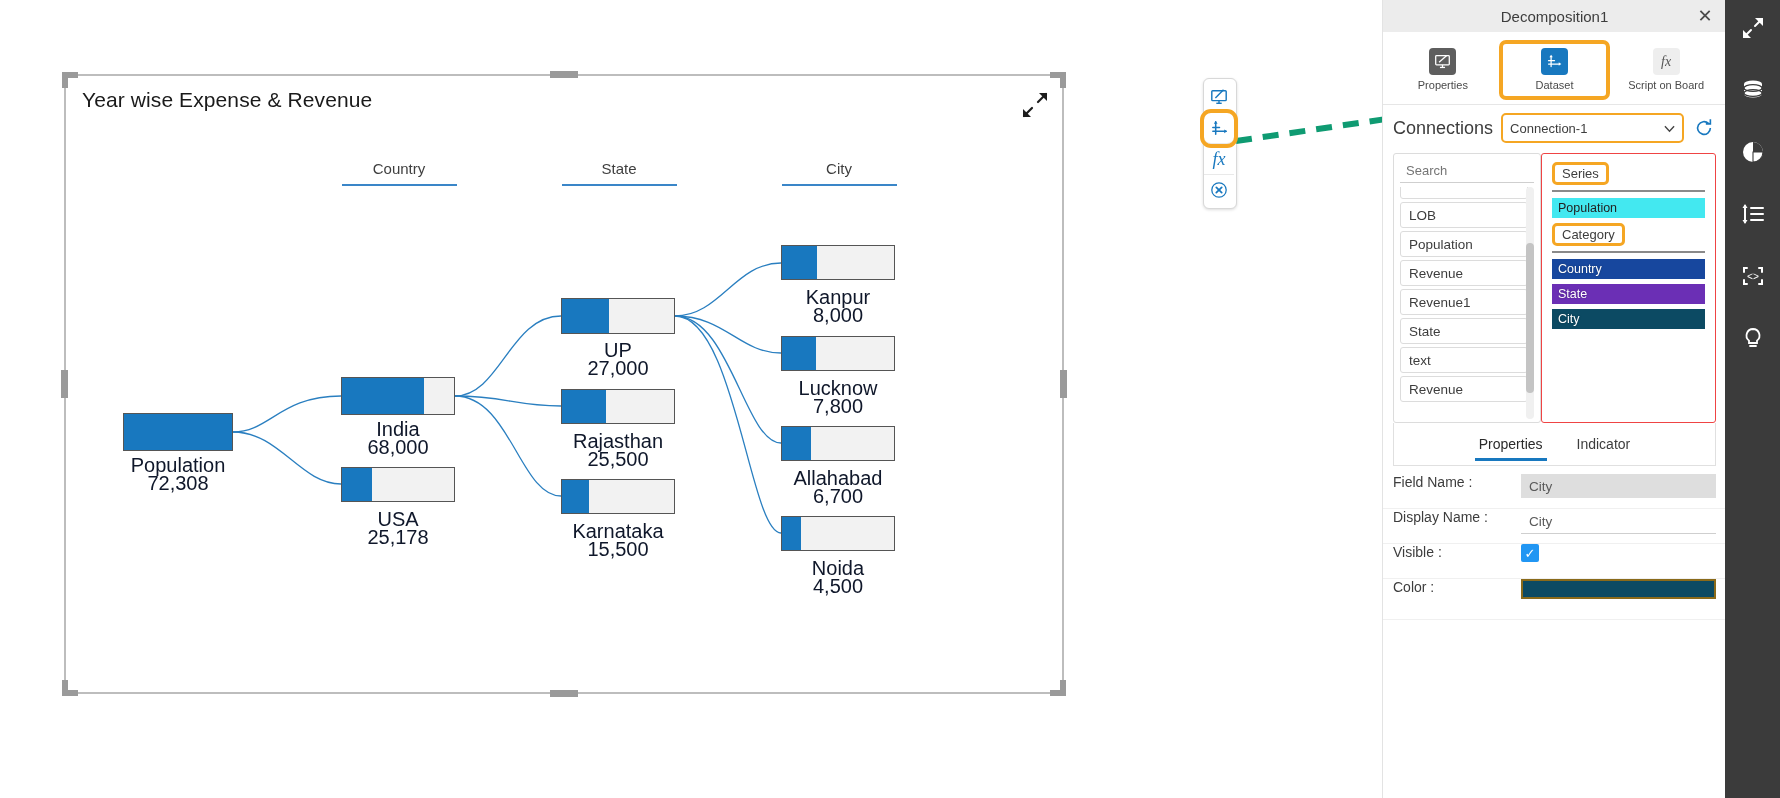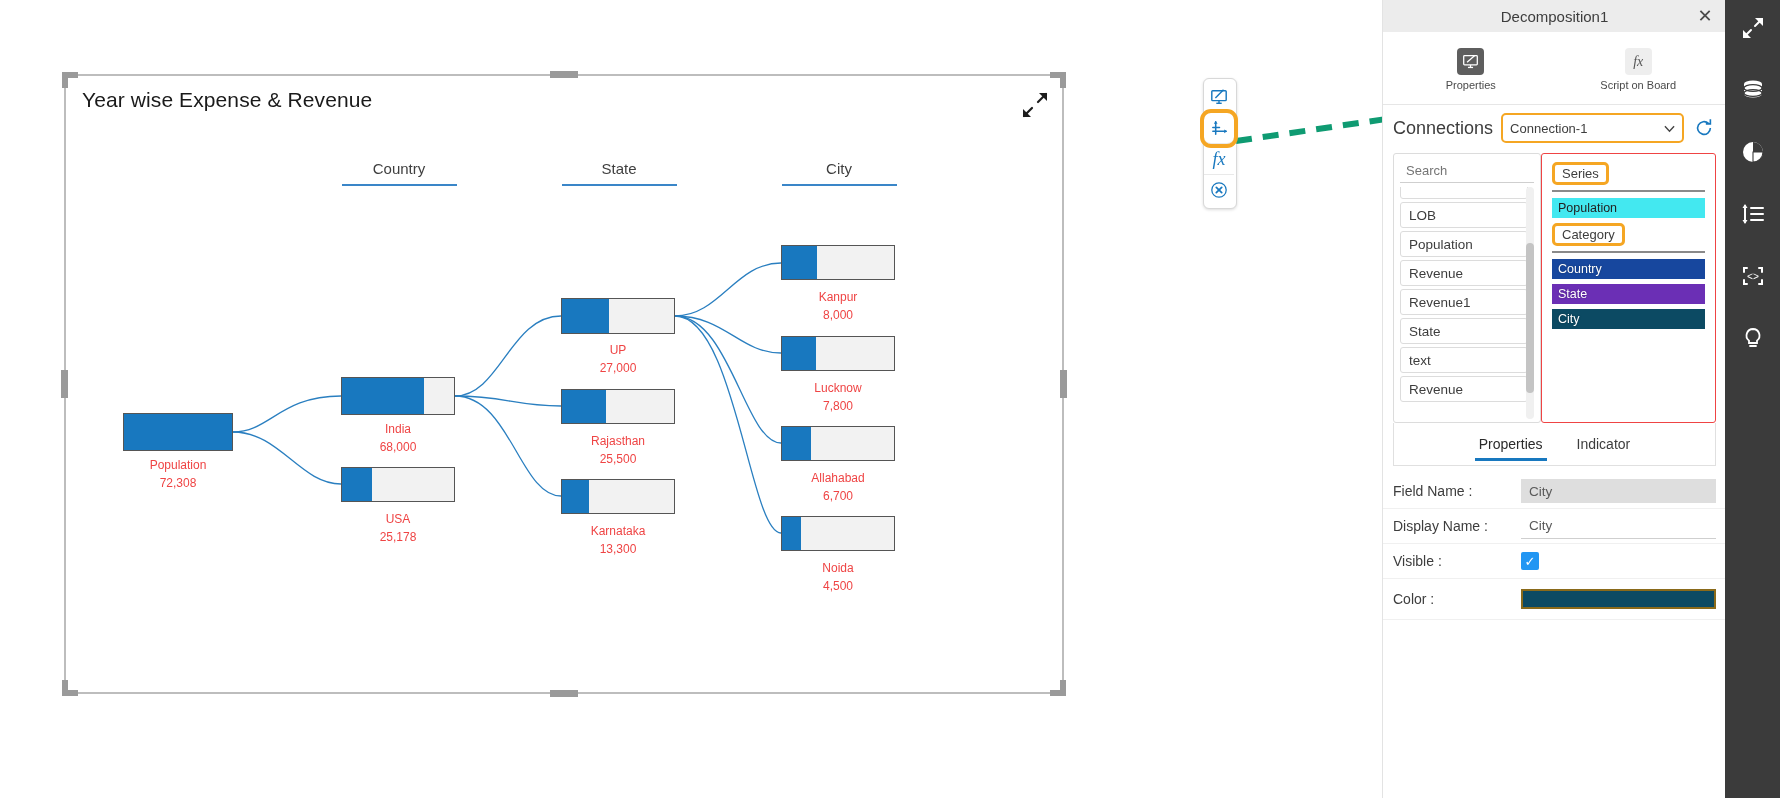--- a/index.html
+++ b/index.html
@@ -43,21 +43,21 @@
   .col-head{position:absolute;text-align:center;font-size:15px;color:#3f3f3f;}
   .col-head .lbl{display:block;padding-bottom:7px;}
   .col-head .rule{display:block;height:2px;background:#3a86c8;width:115px;margin:0 auto;}
 
   
   #tree-svg{position:absolute;left:0;top:0;width:1382px;height:798px;}
 
   
   .node{position:absolute;border:1.4px solid #555;background:#f2f2f2;box-sizing:border-box;}
   .node .fill{height:100%;background:#1878bf;}
-  .node-label{position:absolute;text-align:center;font-size:12px;color:#ef4444;line-height:18px;white-space:nowrap;}
+  .node-label{position:absolute;text-align:center;font-size:20px;color:#0f172a;line-height:18px;white-space:nowrap;}
 
   
   #float-toolbar{position:absolute;left:1203px;top:78px;width:32px;
     background:#ffffff;border:1px solid #d8d8d8;border-radius:6px;
     box-shadow:0 1px 3px rgba(0,0,0,.14);padding:3px 0;}
   .ft-btn{width:30px;height:30px;display:flex;align-items:center;justify-content:center;
     position:relative;border-bottom:1px solid #e9e9e9;}
   .ft-btn:last-child{border-bottom:none;}
   .ft-btn.sel{outline:4px solid #f5a623;border-radius:7px;z-index:3;background:#fff;}
 
@@ -113,21 +113,21 @@
     color:#ffffff;margin-bottom:5px;box-sizing:border-box;
     text-shadow:0 0 2px rgba(0,0,0,.35);}
   .chip.dark-text{color:#222;text-shadow:none;}
 
   #prop-tabs{display:flex;border:1px solid #e0e0e0;border-top:none;margin:0 10px;height:42px;
     align-items:center;justify-content:center;gap:26px;background:#fff;}
   .prop-tab{font-size:14px;color:#3d3d3d;padding:9px 4px 9px 4px;position:relative;}
   .prop-tab.active{color:#2a2a2a;}
   .prop-tab.active:after{content:"";position:absolute;left:0;right:0;bottom:0;height:3px;background:#1878bf;}
 
-  .prop-row{display:flex;align-items:center;padding:0 10px;height:34px;border-bottom:1px solid #f0f0f0;}
+  .prop-row{display:flex;padding:0 10px;height:34px;border-bottom:1px solid #f0f0f0;}
   .prop-row .lab{width:128px;font-size:14px;color:#3d3d3d;}
   .prop-row .val{flex:1;}
   .ro-input{background:#dedede;height:24px;display:flex;align-items:center;padding-left:8px;
     font-size:13.5px;color:#5a5a5a;}
   .ul-input{border-bottom:1px solid #cfcfcf;height:24px;display:flex;align-items:center;
     padding-left:8px;font-size:13.5px;color:#5a5a5a;}
   .cbox{width:18px;height:18px;background:#2196f3;border-radius:2px;display:flex;
     align-items:center;justify-content:center;color:#fff;font-size:13px;}
   .color-swatch{height:20px;border:2px solid #8a6a1a;box-sizing:border-box;}
 
@@ -241,21 +241,21 @@
   <div class="node-label" style="left:553px;top:432px;width:130px;">
     <span>Rajasthan</span><br>
     <span>25,500</span>
   </div>
 
   <div class="node" style="left:561px;top:479px;width:114px;height:35px;">
     <div class="fill" style="width:24%;"></div>
   </div>
   <div class="node-label" style="left:553px;top:522px;width:130px;">
     <span>Karnataka</span><br>
-    <span>13,300</span>
+    <span>15,500</span>
   </div>
 
   <div class="node" style="left:781px;top:245px;width:114px;height:35px;">
     <div class="fill" style="width:31%;"></div>
   </div>
   <div class="node-label" style="left:773px;top:288px;width:130px;">
     <span>Kanpur</span><br>
     <span>8,000</span>
   </div>
 
@@ -336,20 +336,34 @@
     <div class="ptab">
       <span class="ic gray">
         <svg width="17" height="17" viewBox="0 0 20 20">
           <rect x="2" y="3" width="16" height="11" rx="1" fill="none" stroke="#fff" stroke-width="1.5"></rect>
           <line x1="7" y1="17" x2="13" y2="17" stroke="#fff" stroke-width="1.5"></line>
           <line x1="10" y1="14" x2="10" y2="17" stroke="#fff" stroke-width="1.5"></line>
           <line x1="6" y1="11" x2="15" y2="3" stroke="#fff" stroke-width="1.5"></line>
         </svg>
       </span>
       <span class="tl">Properties</span>
+    </div>
+    <div class="ptab active">
+      <span class="ic blue">
+        <svg width="17" height="17" viewBox="0 0 20 20">
+          <g stroke="#fff" stroke-width="1.5" fill="none" stroke-linecap="round">
+            <line x1="6" y1="4" x2="6" y2="16"></line>
+            <line x1="3" y1="13" x2="16" y2="13"></line>
+            <line x1="3" y1="9" x2="10" y2="9"></line>
+          </g>
+          <polygon points="6,2 4,5 8,5" fill="#fff"></polygon>
+          <polygon points="18,13 15,11 15,15" fill="#fff"></polygon>
+        </svg>
+      </span>
+      <span class="tl">Dataset</span>
     </div>
     <div class="ptab">
       <span class="ic lightgray">
         <span style="font-family:'Liberation Serif',serif;font-style:italic;font-size:14px;color:#555;">fx</span>
       </span>
       <span class="tl">Script on Board</span>
     </div>
   </div>
 
   <div id="connections-row">

